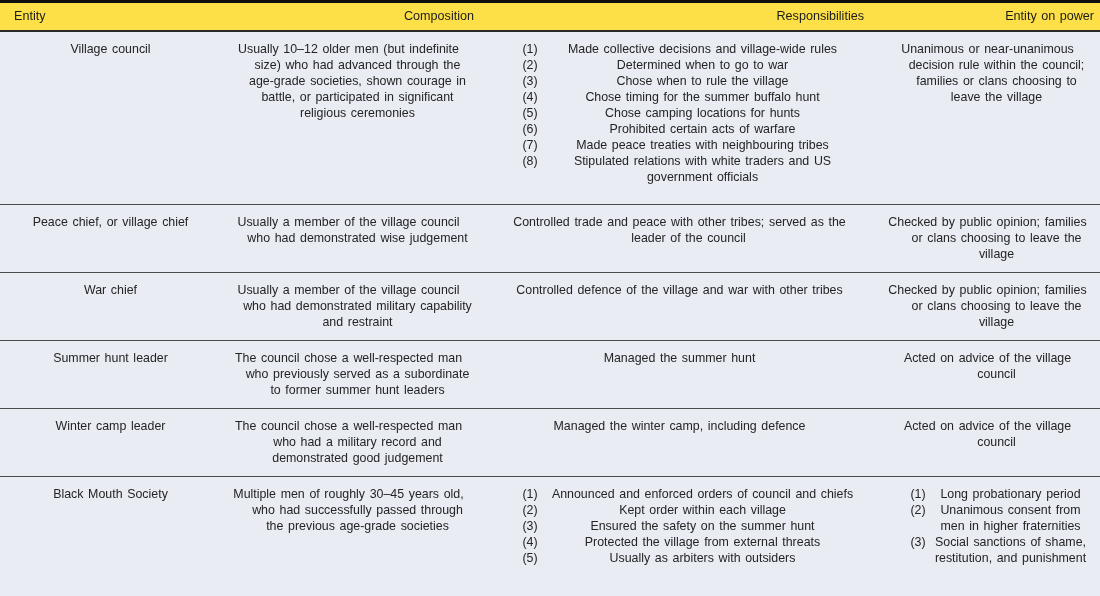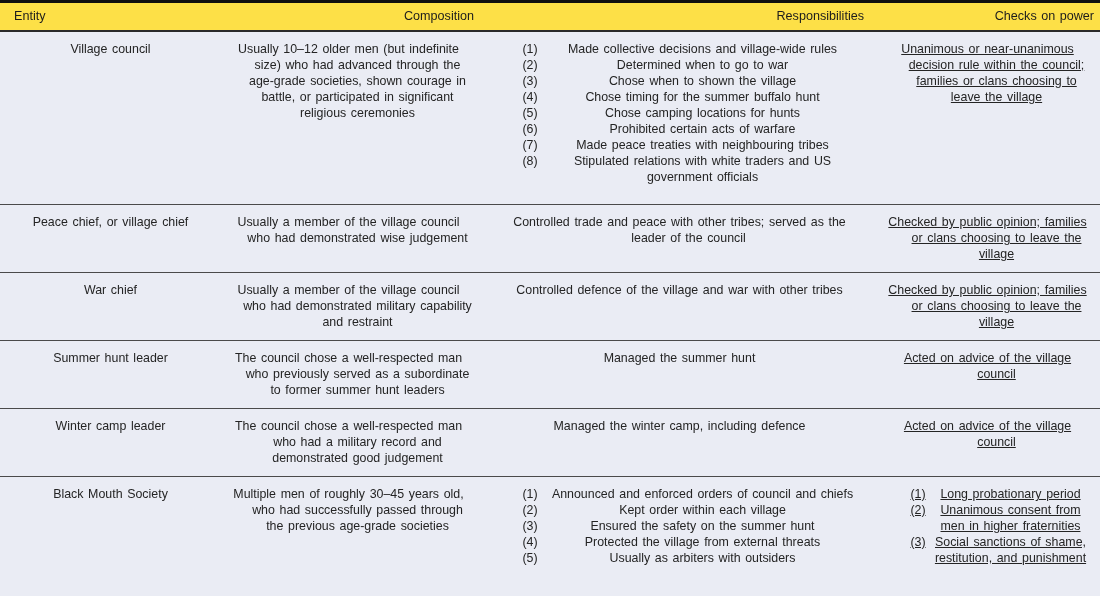--- a/index.html
+++ b/index.html
@@ -44,21 +44,21 @@
     line-height: 16px;
     padding: 9px 8px 10px 0;
     word-spacing: 1.2px;
     color: #242424;
     text-align: center;
   }
   tbody tr + tr td { border-top: 1px solid #4a4a4a; }
   td.c-entity { padding-left: 14px; }
   td.c-comp   { padding-left: 10px; }
   td.c-resp   { padding-left: 17px; }
-  td.c-checks { padding-left: 15px; padding-right: 10px; text-decoration: underline; }
+  td.c-checks { padding-left: 15px; padding-right: 10px; }
 
   .hang { padding-left: 18px; text-indent: -18px; }
   .numlist { margin-left: 20px; }
   .numitem { display: flex; }
   .num { flex: 0 0 26px; }
   .itext { flex: 1; }
 
   tr.rh-0 { height: 174px; }
   tr.rh-1 { height: 61px; }
   tr.rh-2 { height: 61px; }
@@ -74,21 +74,21 @@
     <col class="w-entity">
       <col class="w-comp">
       <col class="w-resp">
       <col class="w-checks">
   </colgroup>
   <thead>
     <tr>
       <th class="left">Entity</th>
       <th class="center">Composition</th>
       <th class="center">Responsibilities</th>
-      <th class="center">Checks on power</th>
+      <th class="center">Entity on power</th>
     </tr>
   </thead>
   <tbody>
       <tr class="rh-0">
         <td class="c-entity">
           <div>Village council</div>
         </td>
         <td class="c-comp">
           <div class="hang">Usually 10–12 older men (but indefinite size) who had advanced through the age-grade societies, shown courage in battle, or participated in significant religious ceremonies</div>
         </td>
@@ -97,21 +97,21 @@
             <div class="numitem">
               <span class="num">(1)</span>
               <span class="itext">Made collective decisions and village-wide rules</span>
             </div>
             <div class="numitem">
               <span class="num">(2)</span>
               <span class="itext">Determined when to go to war</span>
             </div>
             <div class="numitem">
               <span class="num">(3)</span>
-              <span class="itext">Chose when to shown the village</span>
+              <span class="itext">Chose when to rule the village</span>
             </div>
             <div class="numitem">
               <span class="num">(4)</span>
               <span class="itext">Chose timing for the summer buffalo hunt</span>
             </div>
             <div class="numitem">
               <span class="num">(5)</span>
               <span class="itext">Chose camping locations for hunts</span>
             </div>
             <div class="numitem">

